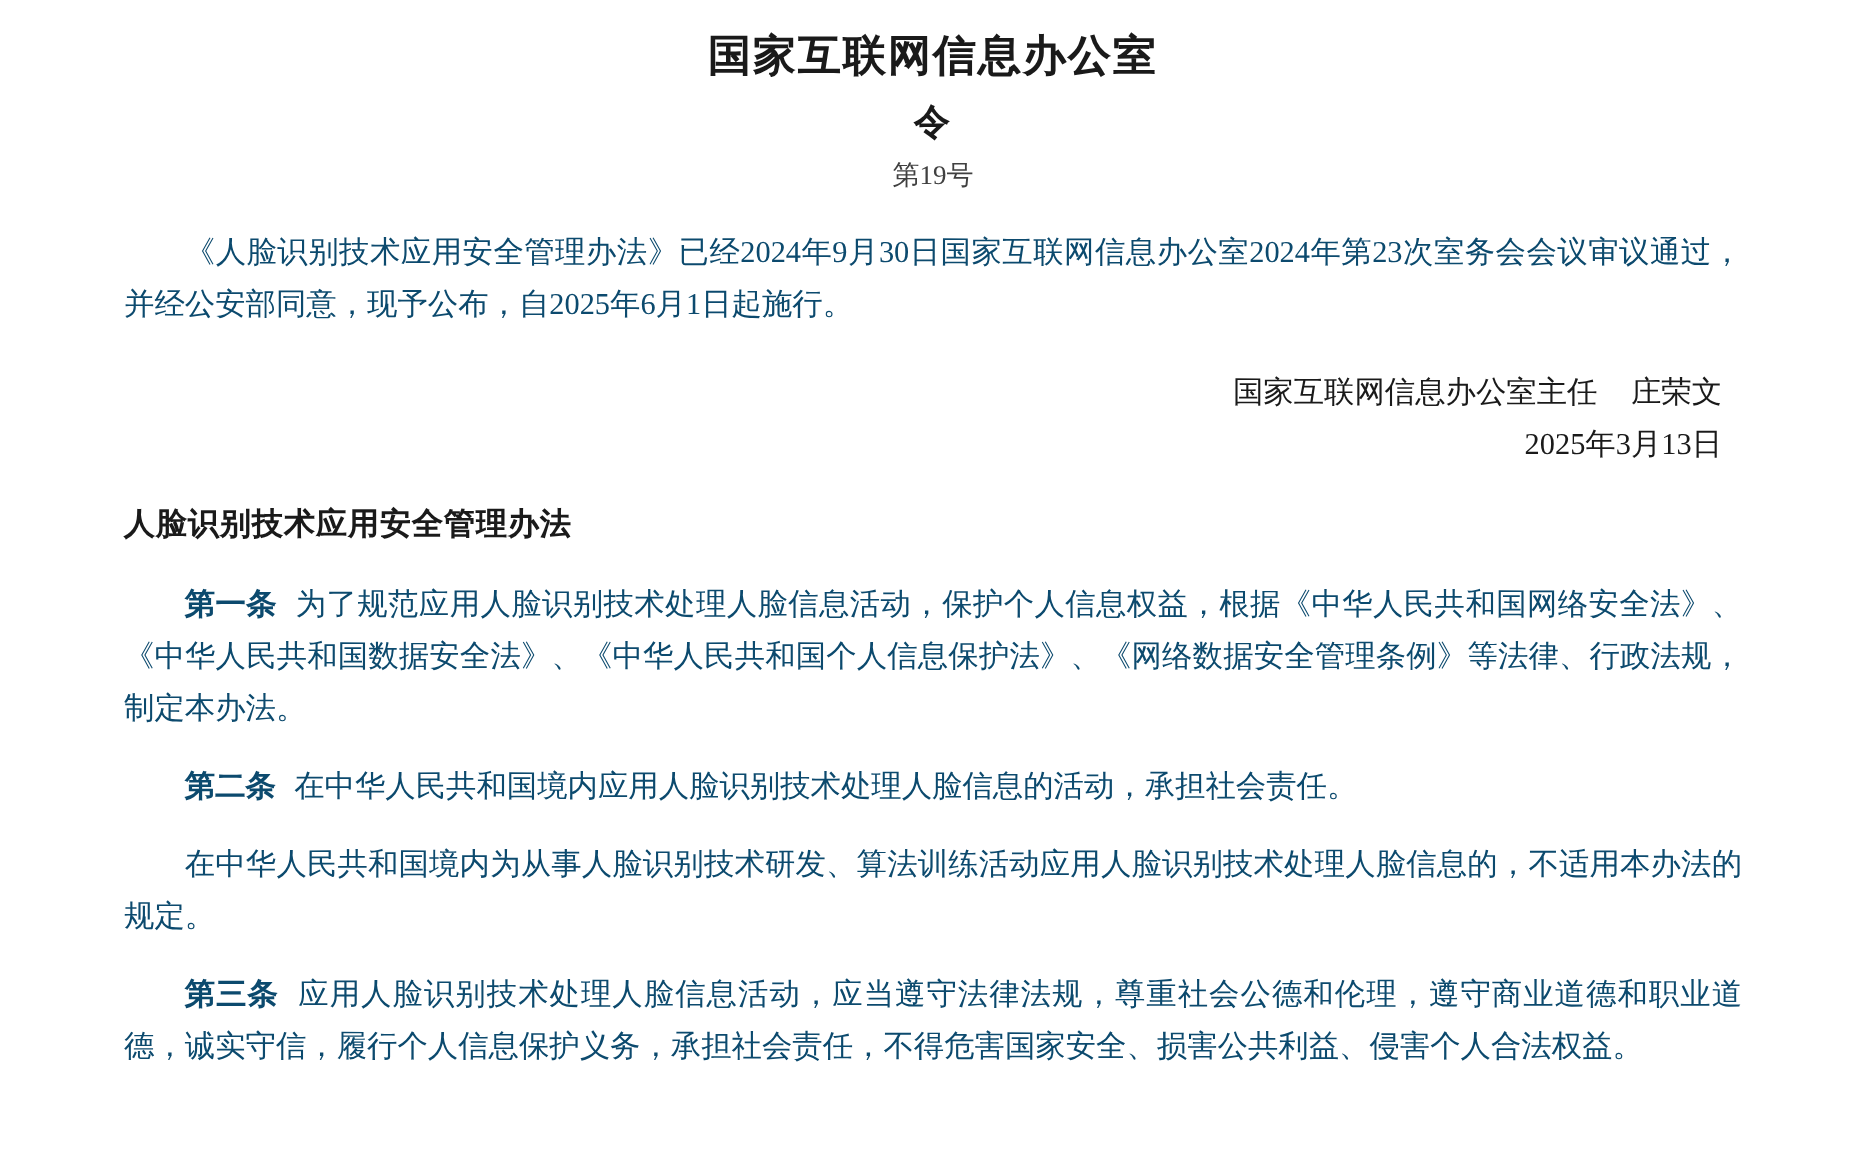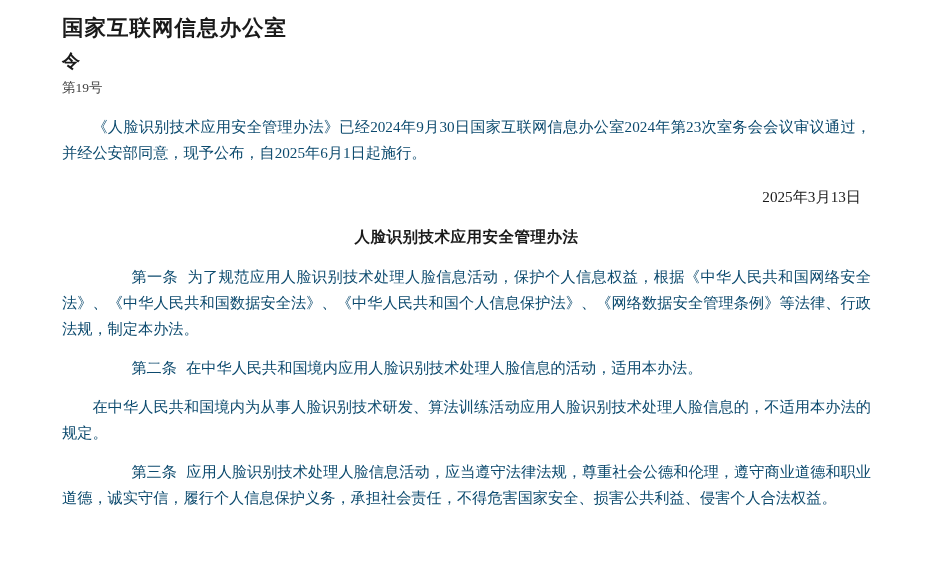--- a/index.html
+++ b/index.html
@@ -14,20 +14,21 @@
     color: #000000;
   }
   .page {
     width: 933px;
     min-height: 586px;
     box-sizing: border-box;
     padding: 10px 62px 8px 62px;
     background: #ffffff;
   }
   .masthead {
+    text-align: center;
     margin-top: 4px;
   }
   .org-line {
     font-family: "Liberation Serif", "DejaVu Serif", serif;
     font-weight: bold;
     font-size: 21.5px;
     line-height: 28px;
     letter-spacing: 1px;
     color: #1a1a1a;
   }
@@ -66,32 +67,31 @@
   .signature-line {
     font-size: 15.2px;
     line-height: 26px;
     color: #1a1a1a;
   }
   .sig-gap {
     display: inline-block;
     width: 1.1em;
   }
   .doc-title {
-    text-align: center;
+    text-align: left;
     font-weight: bold;
     font-size: 15.5px;
     line-height: 26px;
     margin-top: 14px;
     margin-bottom: 14px;
     letter-spacing: 0.5px;
     color: #1a1a1a;
   }
   .art-label {
-    font-weight: normal;
-    margin-left: 39px;
+    font-weight: bold;
   }
   .art-gap {
     display: inline-block;
     width: 0.6em;
   }
 </style>
 </head>
 <body>
 
 <div class="page">
@@ -100,31 +100,34 @@
     <div class="org-line">国家互联网信息办公室</div>
     <div class="decree-char">令</div>
     <div class="decree-number">第19号</div>
   </div>
 
   <div class="body-block">
 
     <p class="para">《人脸识别技术应用安全管理办法》已经2024年9月30日国家互联网信息办公室2024年第23次室务会会议审议通过，并经公安部同意，现予公布，自2025年6月1日起施行。</p>
 
     <div class="signature-block">
+      <div class="signature-line">
+        <span>国家互联网信息办公室主任</span><span class="sig-gap"></span><span>庄荣文</span>
+      </div>
       <div class="signature-line">2025年3月13日</div>
     </div>
 
     <div class="doc-title">人脸识别技术应用安全管理办法</div>
 
     <p class="para">
       <span class="art-label">第一条</span><span class="art-gap"></span><span>为了规范应用人脸识别技术处理人脸信息活动，保护个人信息权益，根据《中华人民共和国网络安全法》、《中华人民共和国数据安全法》、《中华人民共和国个人信息保护法》、《网络数据安全管理条例》等法律、行政法规，制定本办法。</span>
     </p>
 
     <p class="para">
-      <span class="art-label">第二条</span><span class="art-gap"></span><span>在中华人民共和国境内应用人脸识别技术处理人脸信息的活动，适用本办法。</span>
+      <span class="art-label">第二条</span><span class="art-gap"></span><span>在中华人民共和国境内应用人脸识别技术处理人脸信息的活动，承担社会责任。</span>
     </p>
 
     <p class="para">
       <span>在中华人民共和国境内为从事人脸识别技术研发、算法训练活动应用人脸识别技术处理人脸信息的，不适用本办法的规定。</span>
     </p>
 
     <p class="para">
       <span class="art-label">第三条</span><span class="art-gap"></span><span>应用人脸识别技术处理人脸信息活动，应当遵守法律法规，尊重社会公德和伦理，遵守商业道德和职业道德，诚实守信，履行个人信息保护义务，承担社会责任，不得危害国家安全、损害公共利益、侵害个人合法权益。</span>
     </p>
 

